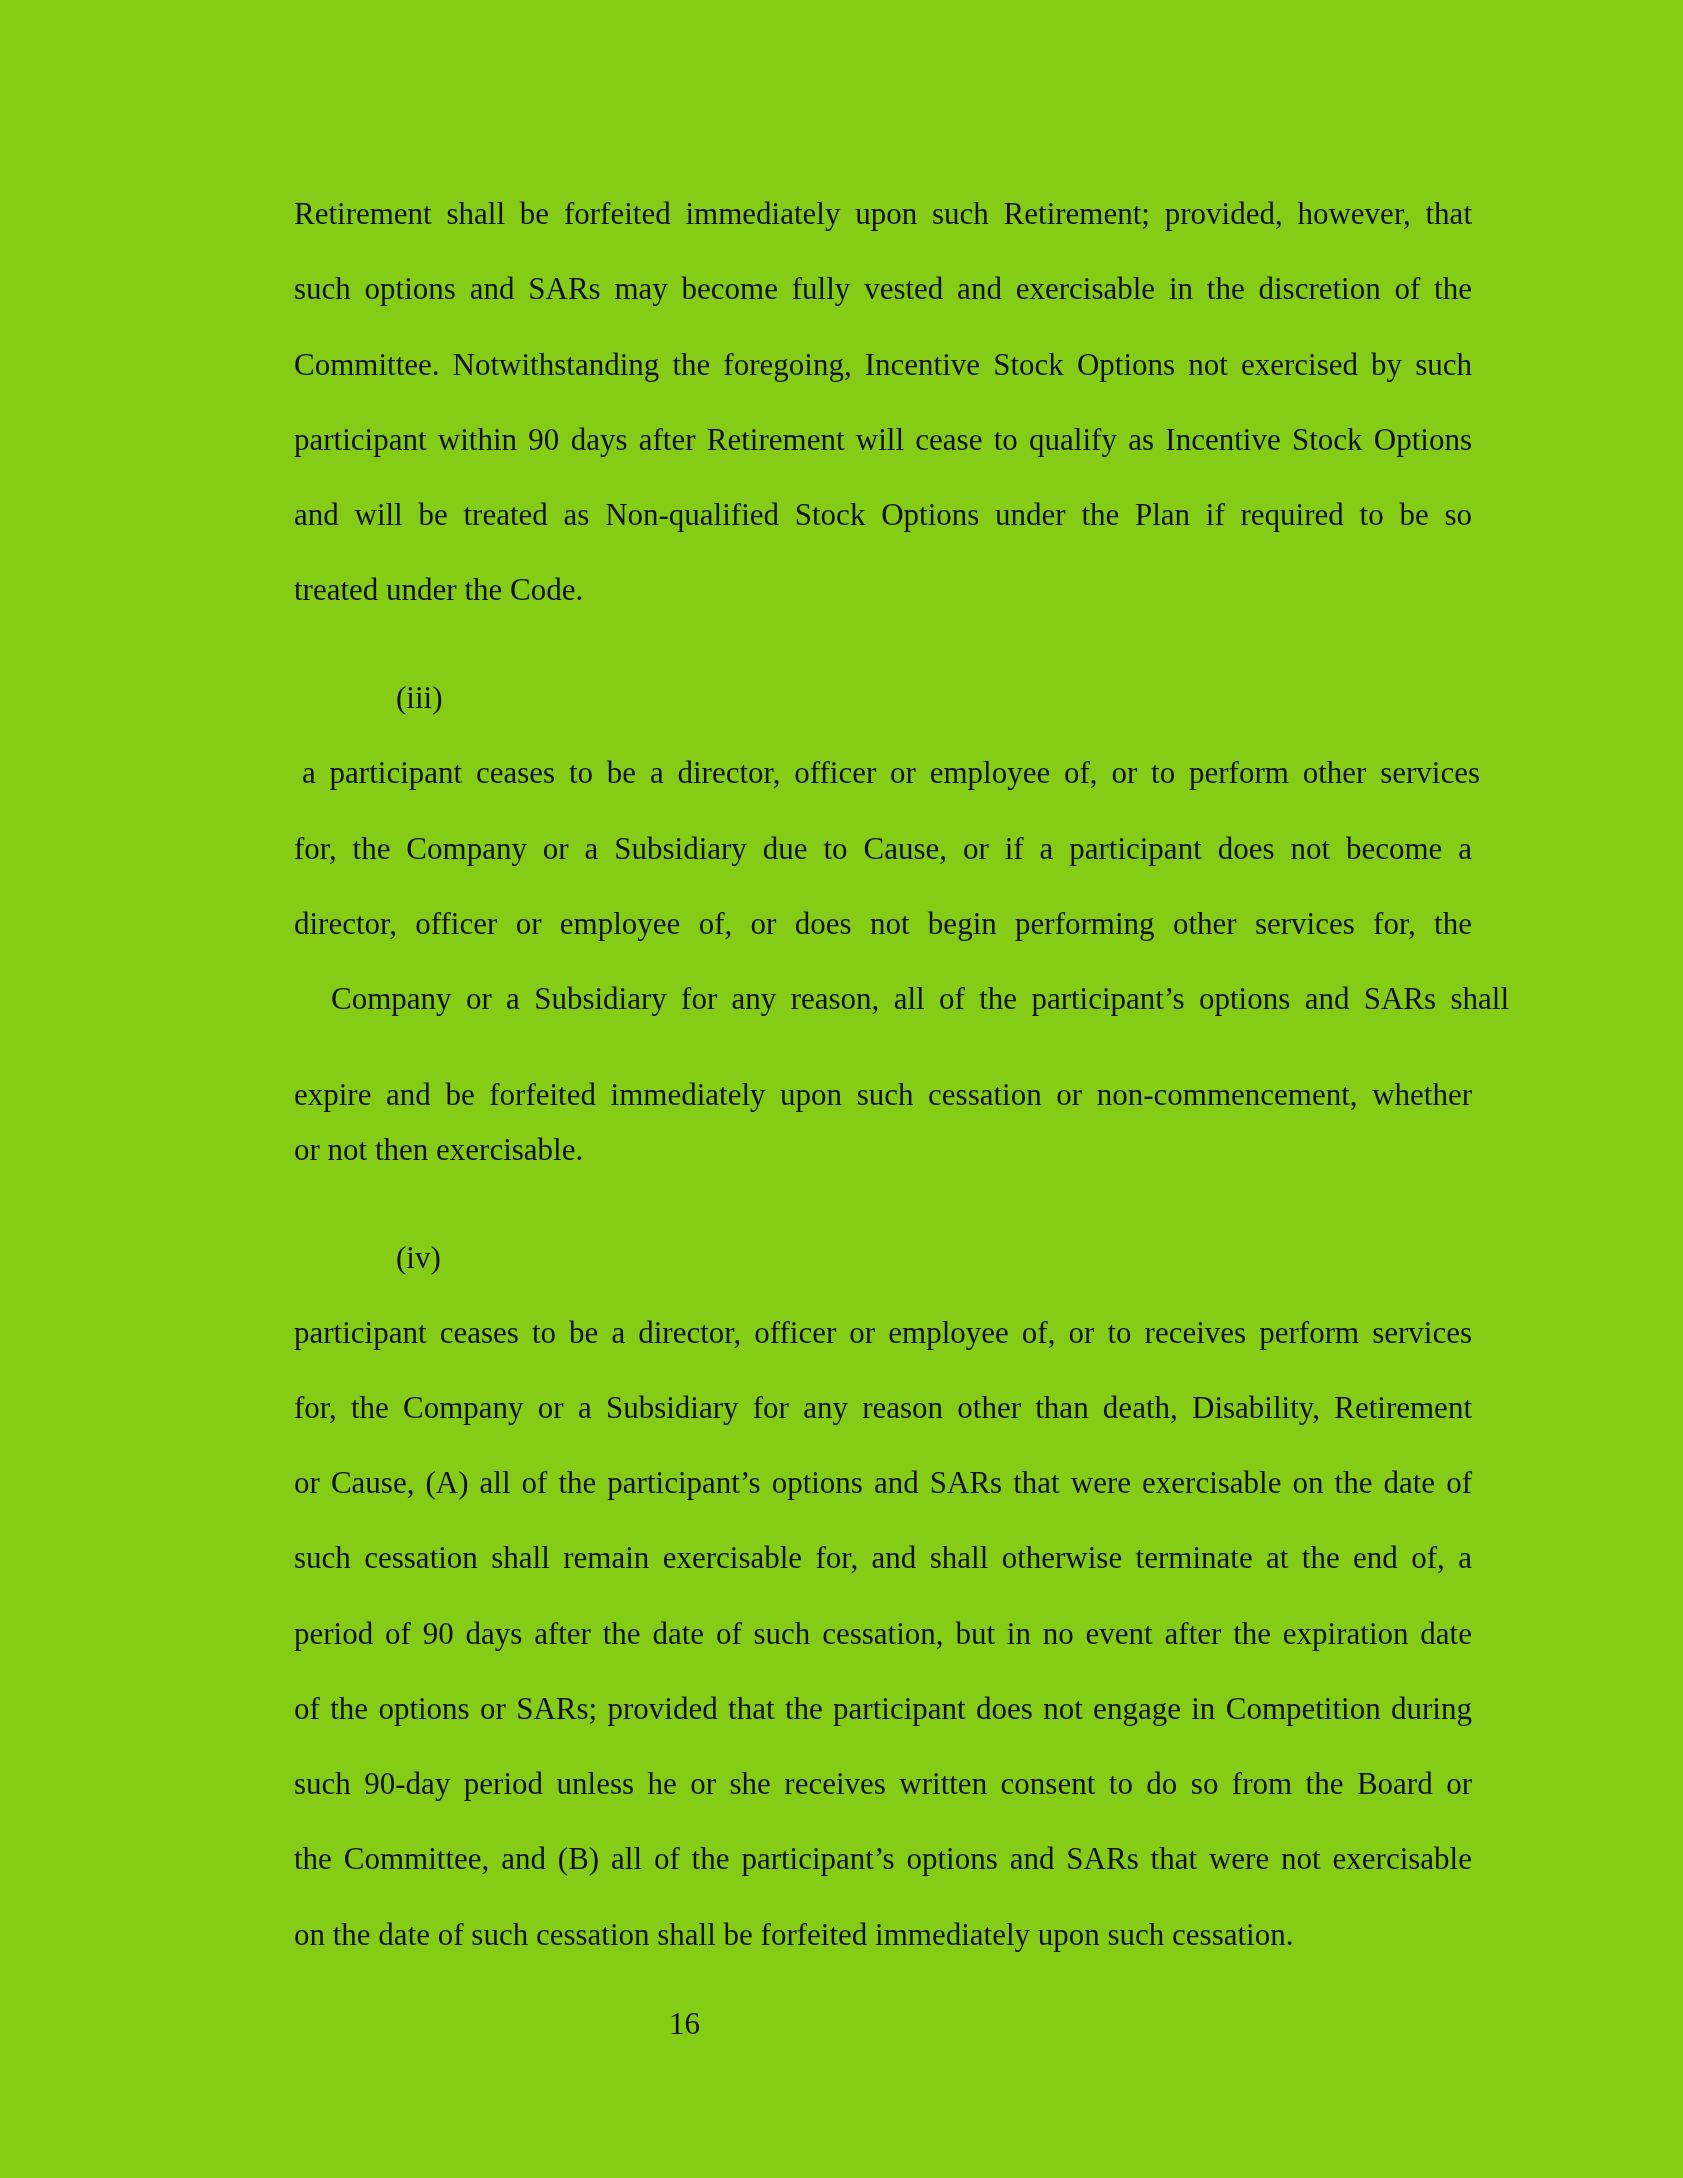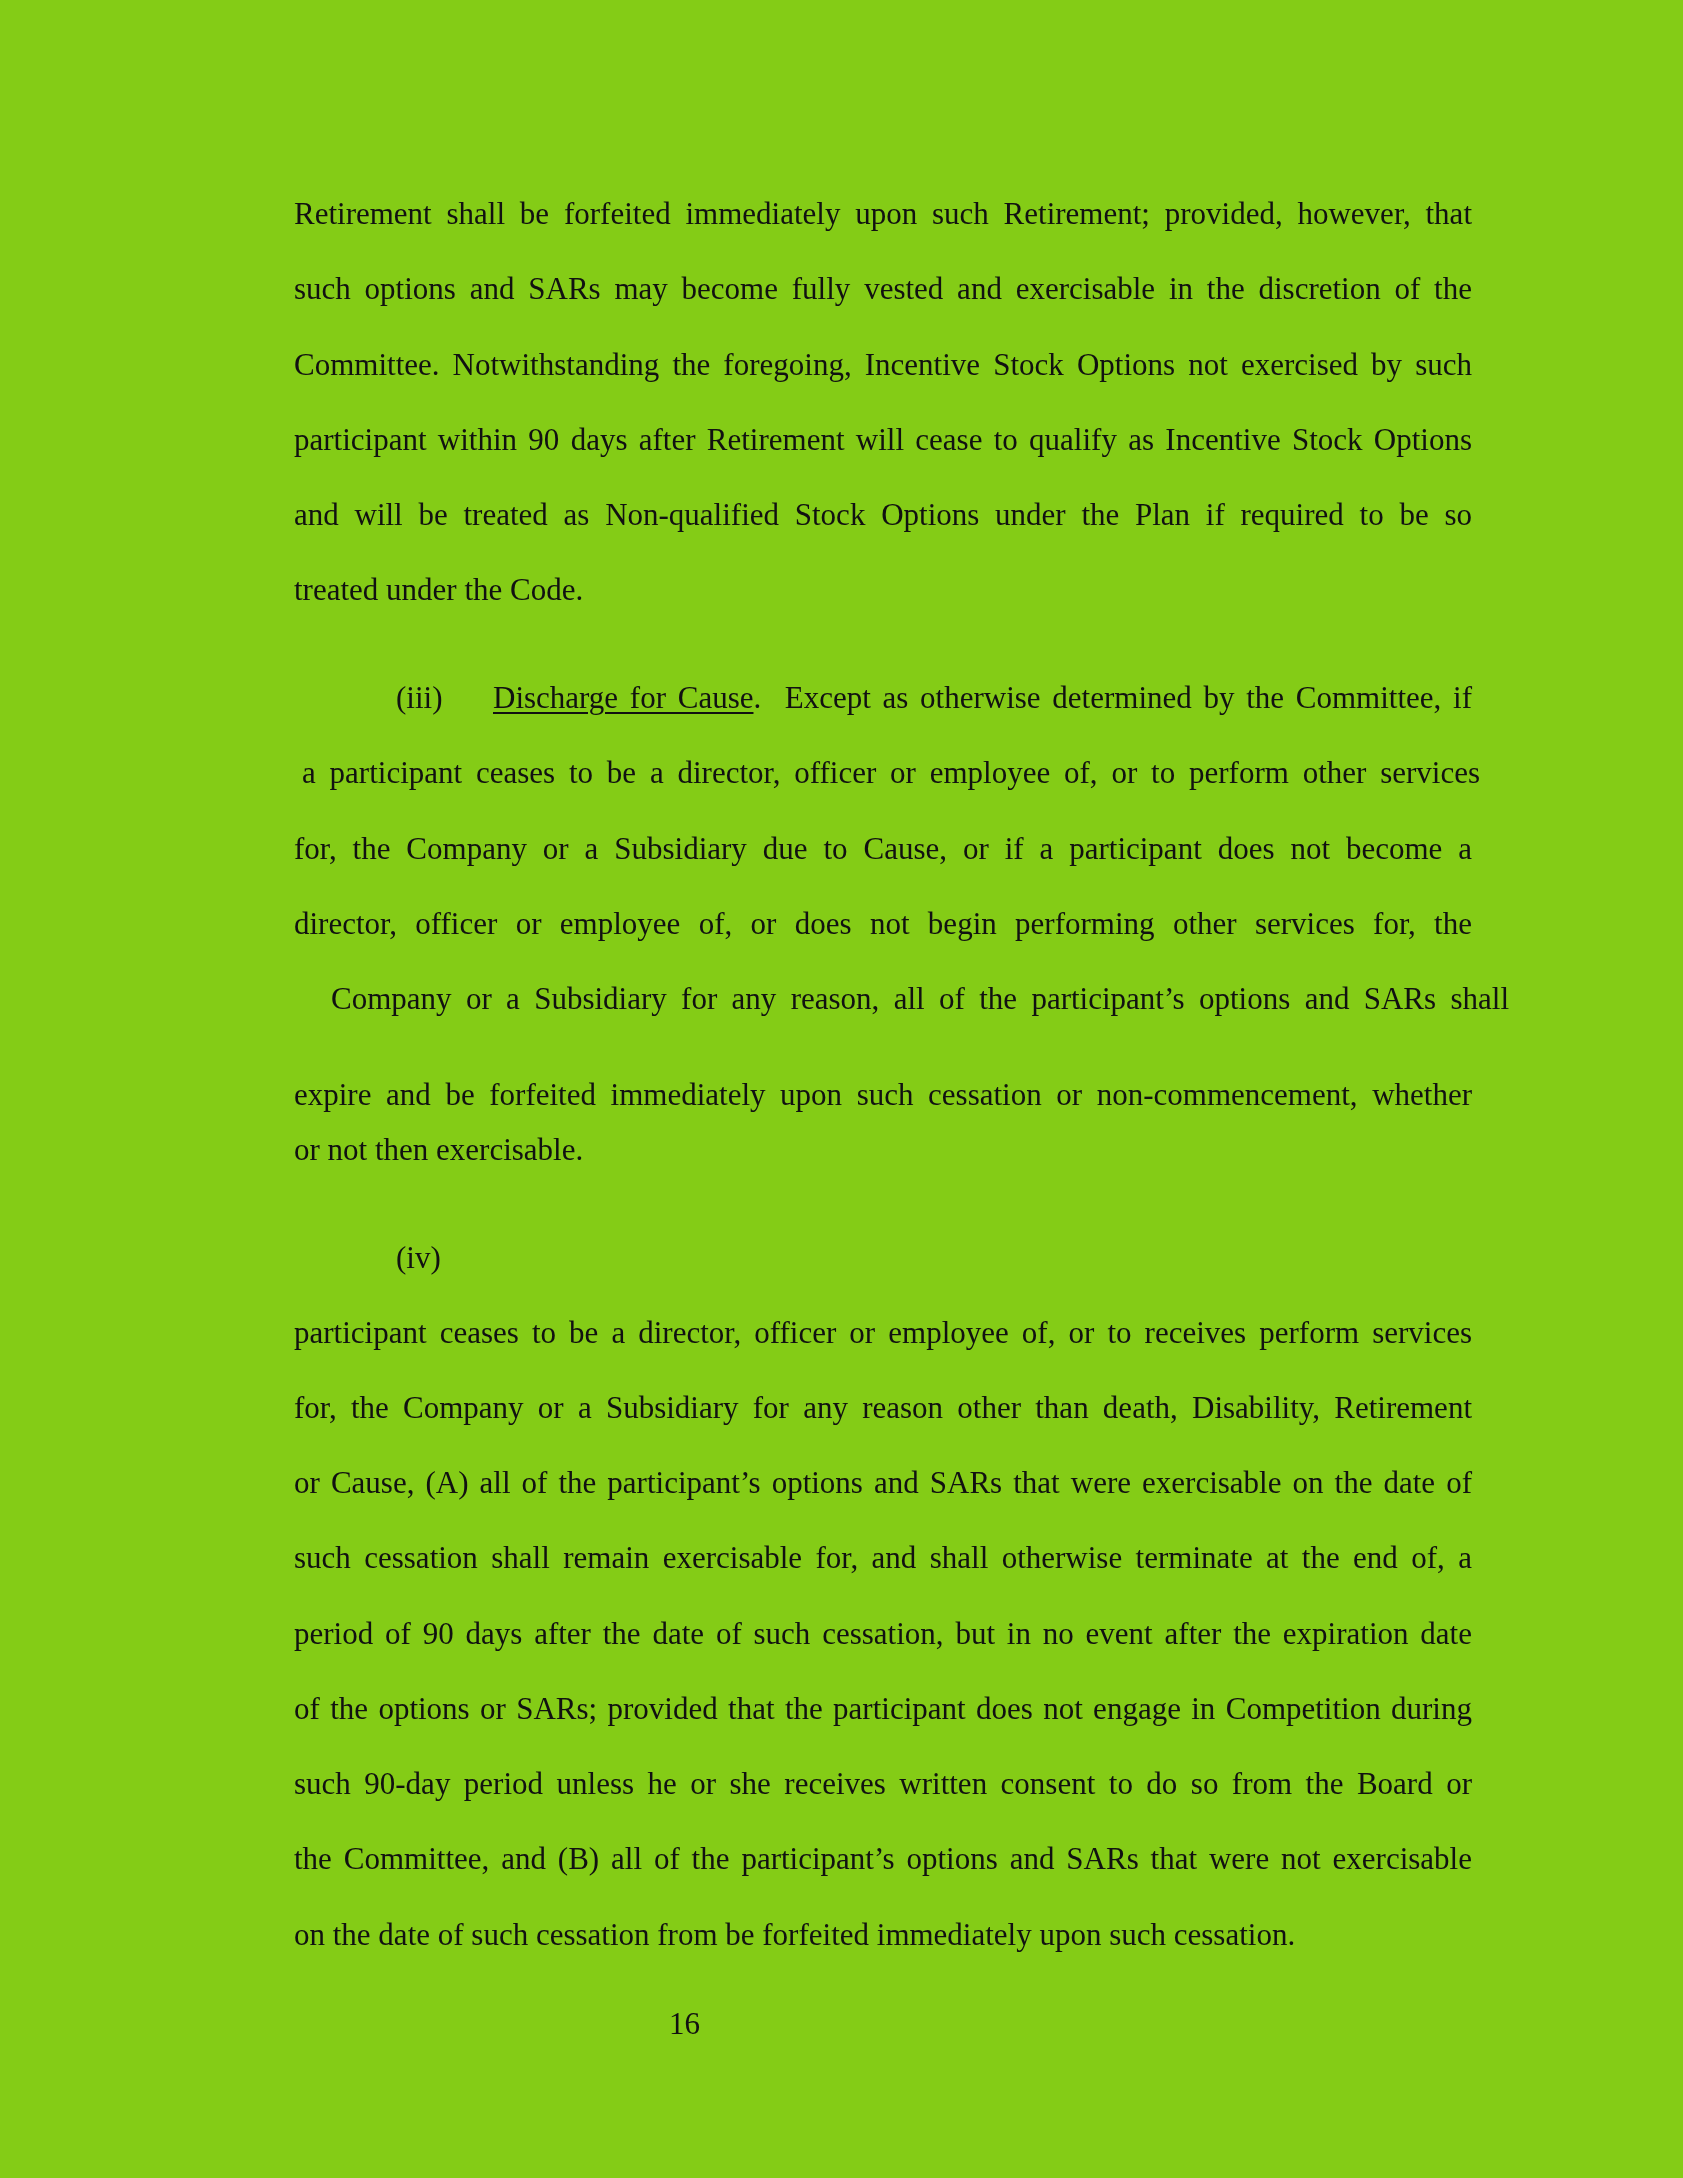--- a/index.html
+++ b/index.html
@@ -35,38 +35,37 @@
 
     <div class="line" style="top:194px;">Retirement shall be forfeited immediately upon such Retirement; provided, however, that</div>
     <div class="line" style="top:269px;">such options and SARs may become fully vested and exercisable in the discretion of the</div>
     <div class="line" style="top:345px;">Committee. Notwithstanding the foregoing, Incentive Stock Options not exercised by such</div>
     <div class="line" style="top:420px;">participant within 90 days after Retirement will cease to qualify as Incentive Stock Options</div>
     <div class="line" style="top:495px;">and will be treated as Non-qualified Stock Options under the Plan if required to be so</div>
     <div class="line last" style="top:570px;">treated under the Code.</div>
 
     <div class="line" style="top:678px;">
       <span class="enum">(iii)</span>
-      <span class="heading-run"><span class="u">Discharge for Cause</span><span>.</span>&nbsp; <span>Except as otherwise determined by the Committee, if</span></span>
     </div>
     <div class="line" style="top:753px;margin-left:8px;">a participant ceases to be a director, officer or employee of, or to perform other services</div>
     <div class="line" style="top:829px;">for, the Company or a Subsidiary due to Cause, or if a participant does not become a</div>
     <div class="line" style="top:904px;">director, officer or employee of, or does not begin performing other services for, the</div>
     <div class="line" style="top:979px;margin-left:37px;">Company or a Subsidiary for any reason, all of the participant’s options and SARs shall</div>
     <div class="line" style="top:1054px;margin-top:21px;">expire and be forfeited immediately upon such cessation or non-commencement, whether</div>
     <div class="line last" style="top:1130px;">or not then exercisable.</div>
 
     <div class="line" style="top:1238px;">
       <span class="enum">(iv)</span>
     </div>
     <div class="line" style="top:1313px;">participant ceases to be a director, officer or employee of, or to receives perform services</div>
     <div class="line" style="top:1388px;">for, the Company or a Subsidiary for any reason other than death, Disability, Retirement</div>
     <div class="line" style="top:1463px;">or Cause, (A) all of the participant’s options and SARs that were exercisable on the date of</div>
     <div class="line" style="top:1538px;">such cessation shall remain exercisable for, and shall otherwise terminate at the end of, a</div>
     <div class="line" style="top:1614px;">period of 90 days after the date of such cessation, but in no event after the expiration date</div>
     <div class="line" style="top:1689px;">of the options or SARs; provided that the participant does not engage in Competition during</div>
     <div class="line" style="top:1764px;">such 90-day period unless he or she receives written consent to do so from the Board or</div>
     <div class="line" style="top:1839px;">the Committee, and (B) all of the participant’s options and SARs that were not exercisable</div>
-    <div class="line last" style="top:1915px;">on the date of such cessation from be forfeited immediately upon such cessation.</div>
+    <div class="line last" style="top:1915px;">on the date of such cessation shall be forfeited immediately upon such cessation.</div>
   </div>
 
   <div class="pagenum">16</div>
 </div>
 
 
 </body></html>

